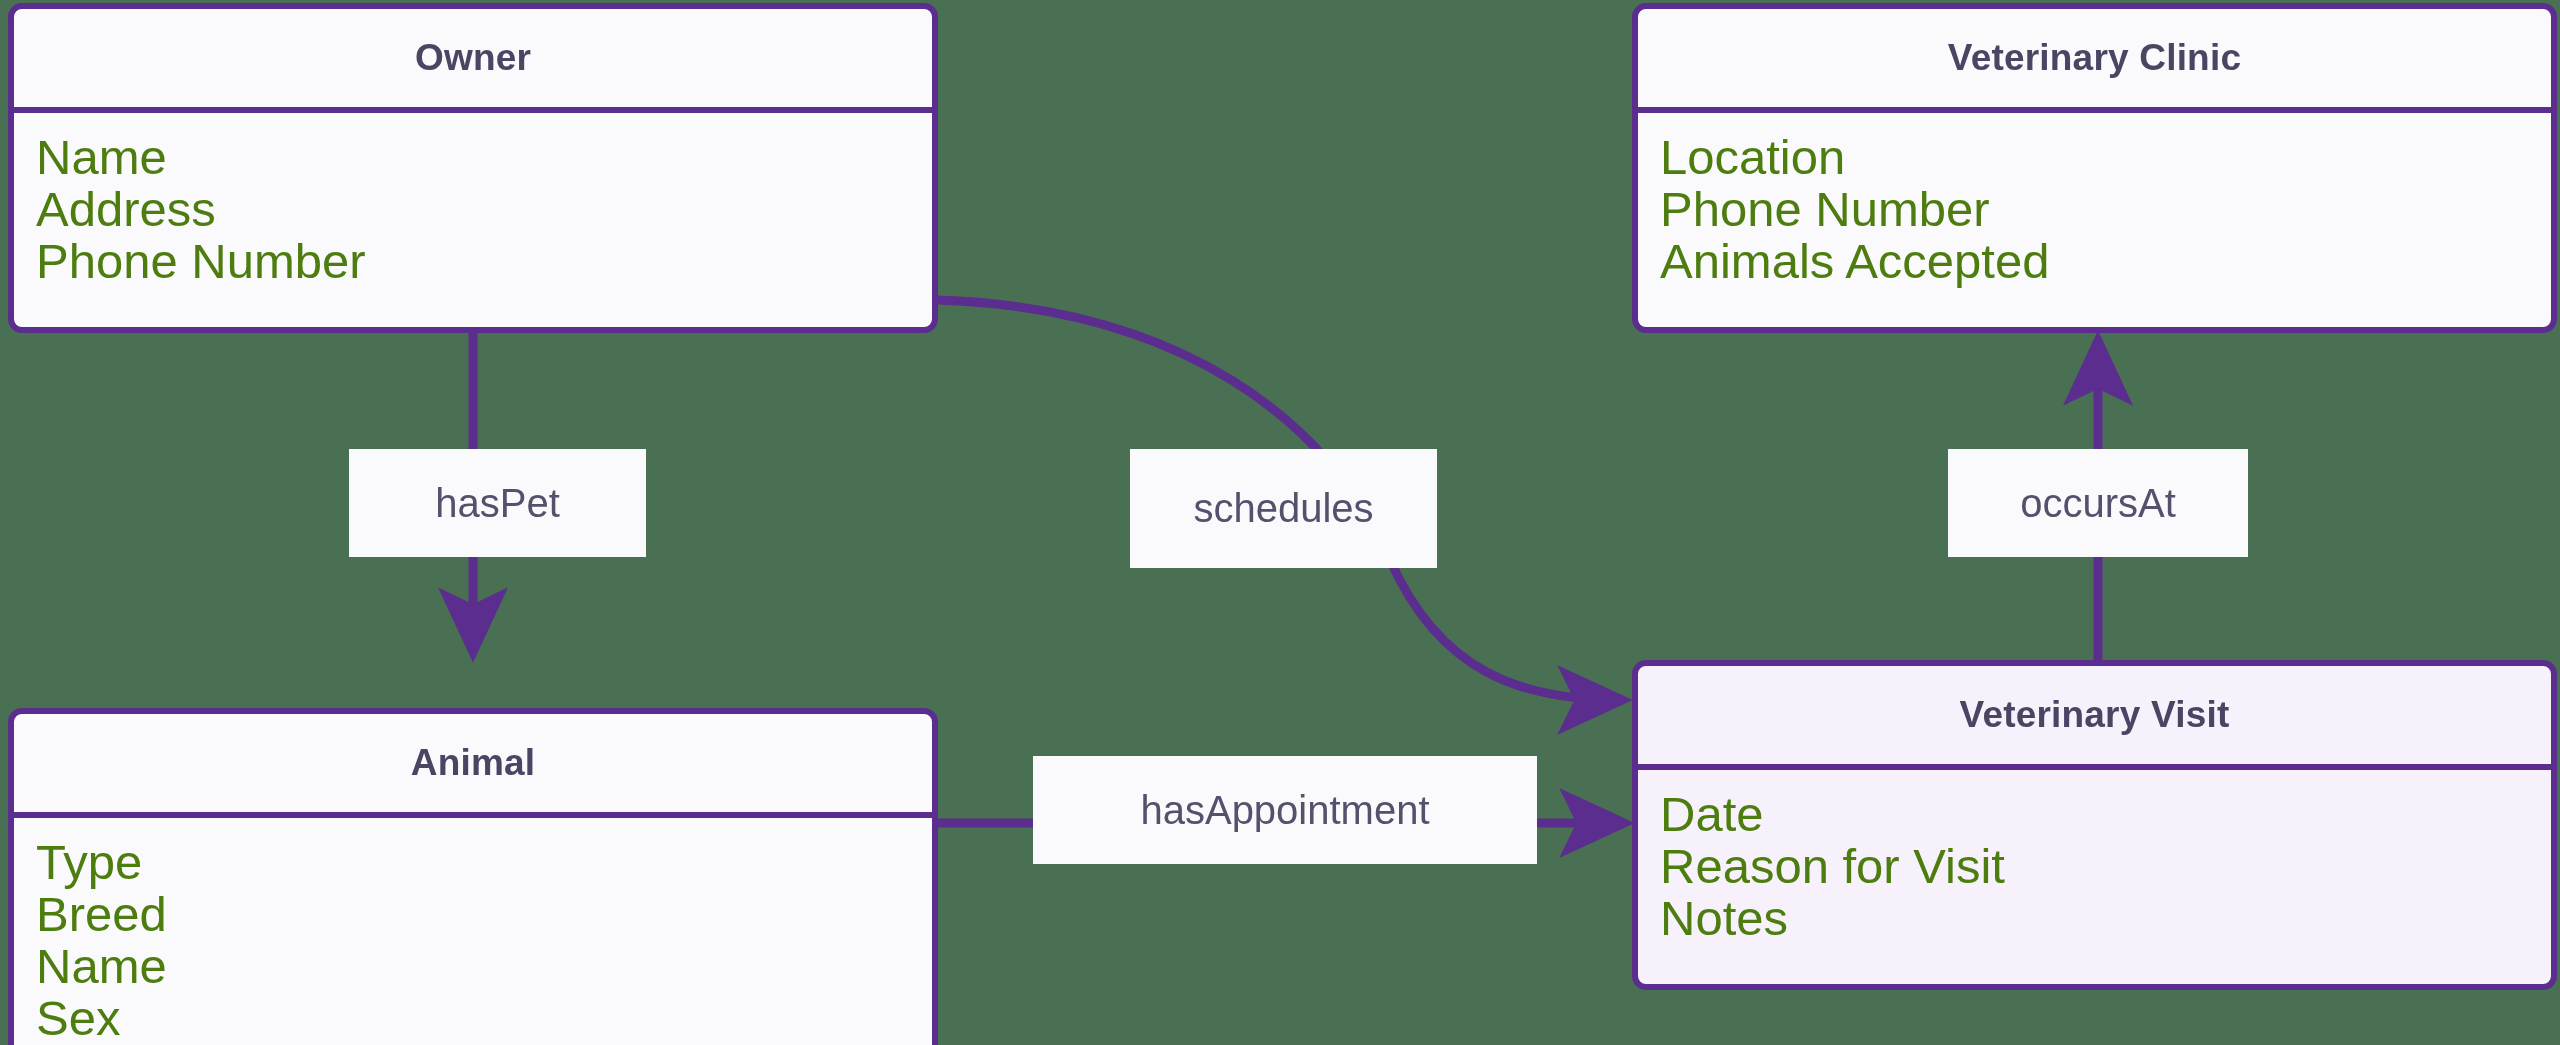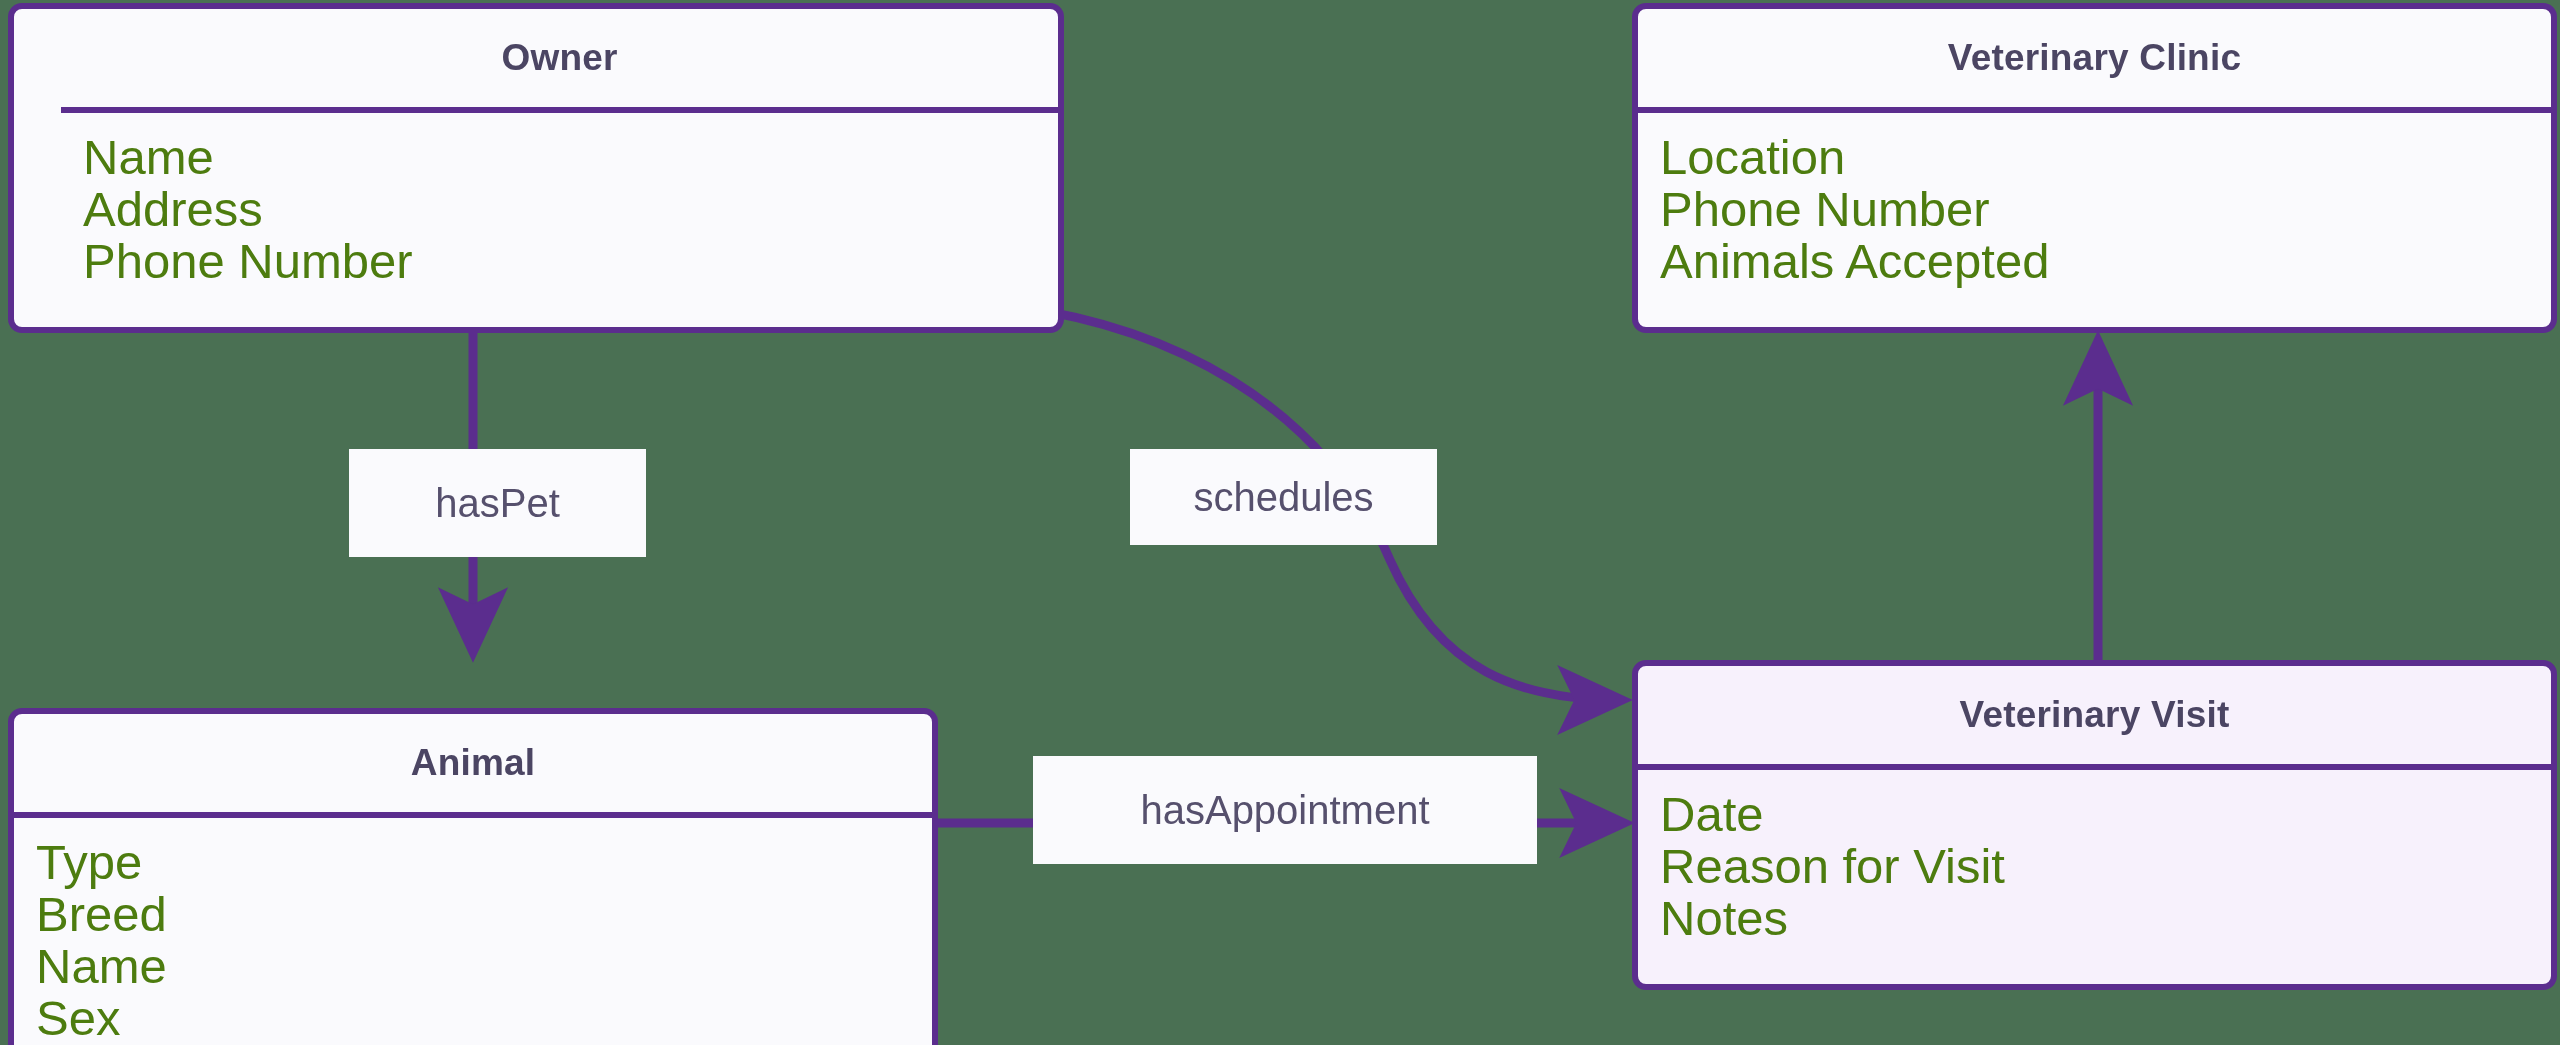--- a/index.html
+++ b/index.html
@@ -94,21 +94,21 @@
 
     <line x1="473" y1="333" x2="473" y2="652" stroke="#5b2d8e" stroke-width="9" marker-end="url(#arrowhead)"></line>
 
     <path d="M 938 300 C 1180 308, 1330 420, 1390 560 C 1440 672, 1520 700, 1622 700" fill="none" stroke="#5b2d8e" stroke-width="9" marker-end="url(#arrowhead)"></path>
 
     <line x1="2098" y1="660" x2="2098" y2="341" stroke="#5b2d8e" stroke-width="9" marker-end="url(#arrowhead)"></line>
 
     <line x1="938" y1="823" x2="1624" y2="823" stroke="#5b2d8e" stroke-width="9" marker-end="url(#arrowhead)"></line>
   </svg>
 
-  <div class="entity" style="left:8px; top:3px; width:1056px; height:330px;padding-left:47px;">
+  <div class="entity" style="left:8px; top:3px; width:930px; height:330px;">
     <div class="entity-header">
       <span class="entity-title">Owner</span>
     </div>
     <div class="entity-body">
       <div class="attr">Name</div>
       <div class="attr">Address</div>
       <div class="attr">Phone Number</div>
     </div>
   </div>
 
@@ -141,18 +141,19 @@
     </div>
     <div class="entity-body">
       <div class="attr">Date</div>
       <div class="attr">Reason for Visit</div>
       <div class="attr">Notes</div>
     </div>
   </div>
 
   <div class="rel-label" style="left:349px; top:449px; width:297px; height:108px;">hasPet</div>
 
-  <div class="rel-label" style="left:1130px; top:449px; width:307px; height:96px;text-align:right;">schedules</div>
+  <div class="rel-label" style="left:1130px; top:449px; width:307px; height:119px;text-align:right;">schedules</div>
 
+  <div class="rel-label" style="left:1948px; top:449px; width:300px; height:108px;">occursAt</div>
 
   <div class="rel-label" style="left:1033px; top:756px; width:504px; height:108px;">hasAppointment</div>
 
 </div>
 
 </body></html>

